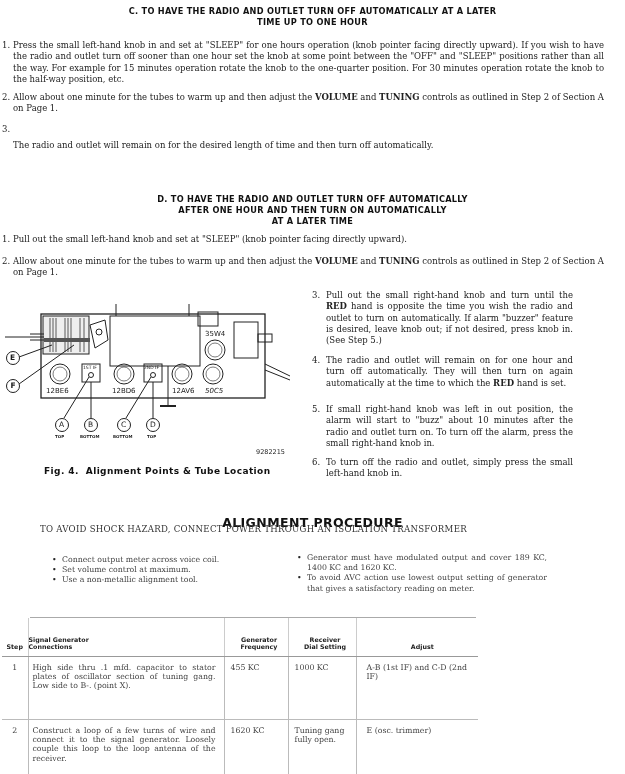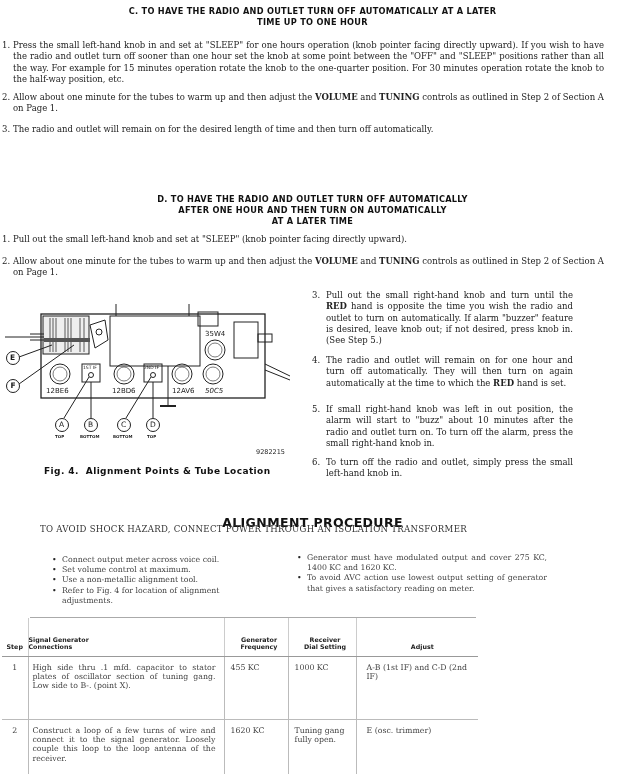--- a/index.html
+++ b/index.html
@@ -14,21 +14,21 @@
   .step .num { position: absolute; left: 0; top: 0; }
   .step .txt { display: block; }
   .step b { font-weight: bold; }
 
   #sec-c-title { top: 6px; }
   #c1 { top: 40px; left: 2px; width: 602px; }
   #c1 .txt { padding-left: 11px; }
   #c2 { top: 92px; left: 2px; width: 602px; }
   #c2 .txt { padding-left: 11px; }
   #c3 { top: 124px; left: 2px; width: 602px; }
-  #c3 .txt { padding-left: 11px; }
+  #c3 .txt { padding-left: 11px; margin-top: 16px; }
 
   #sec-d-title { top: 194px; }
   #d1 { top: 234px; left: 2px; width: 602px; }
   #d1 .txt { padding-left: 11px; }
   #d2 { top: 256px; left: 2px; width: 602px; }
   #d2 .txt { padding-left: 11px; }
 
   .rstep { position: absolute; left: 312px; width: 261px; font-size: 8.5px; line-height: 11.3px; text-align: justify; color:#222; }
   .rstep .txt { padding-left: 14px; display:block; }
   #d3 { top: 290px; }
@@ -212,24 +212,23 @@
 <div id="fig-code">9282215</div>
 <div id="fig-caption" style="white-space:pre">Fig. 4.  Alignment Points &amp; Tube Location</div>
 
 <div id="align-title">ALIGNMENT PROCEDURE</div>
 <div id="align-warning">TO AVOID SHOCK HAZARD, CONNECT POWER THROUGH AN ISOLATION TRANSFORMER</div>
 
 <ul id="bullets-left" class="bullets">
   <li>Connect output meter across voice coil.</li>
   <li>Set volume control at maximum.</li>
   <li>Use a non-metallic alignment tool.</li>
-  <li>Refer to Fig. 4 for location of alignment adjustments.</li>
 </ul>
 <ul id="bullets-right" class="bullets">
-  <li>Generator must have modulated output and cover 275 KC, 1400 KC and 1620 KC.</li>
+  <li>Generator must have modulated output and cover 189 KC, 1400 KC and 1620 KC.</li>
   <li>To avoid AVC action use lowest output setting of generator that gives a satisfactory reading on meter.</li>
 </ul>
 
 <div id="table-top-rule"></div>
 <table id="align-table">
   <thead>
     <tr>
       <th class="c-step">Step</th>
       <th class="c-conn" style="white-space:pre-line">Signal Generator
 Connections</th>

